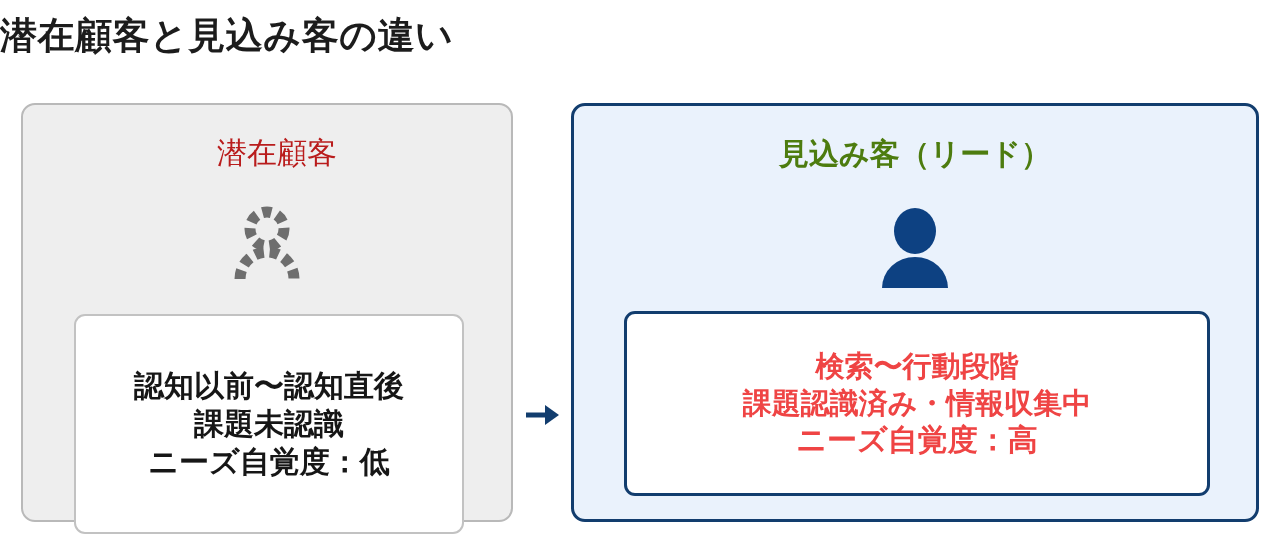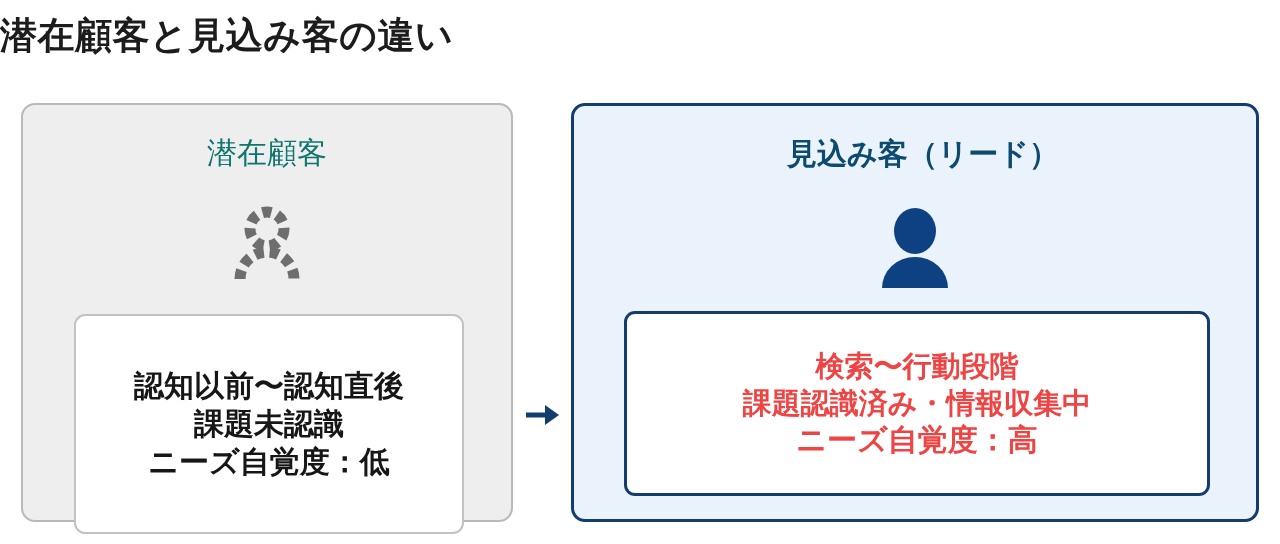--- a/index.html
+++ b/index.html
@@ -65,27 +65,27 @@
   .card-heading {
     position: absolute;
     top: 30px;
     left: 0;
     width: 100%;
     text-align: center;
     font-size: 30px;
     line-height: 1.2;
   }
   .card-left .card-heading {
-    color: #0f766e;
+    color: #b91c1c;
     font-weight: normal;
+    padding-left: 10px;
   }
   .card-right .card-heading {
-    color: #0c4a6e;
-    font-weight: bold;
-    margin-left: 8px;
+    color: #4d7c0f;
+    font-weight: bold;
   }
 
   
   .icon-wrap {
     position: absolute;
     top: 100px;
     left: 0;
     width: 100%;
     display: flex;
     justify-content: center;

